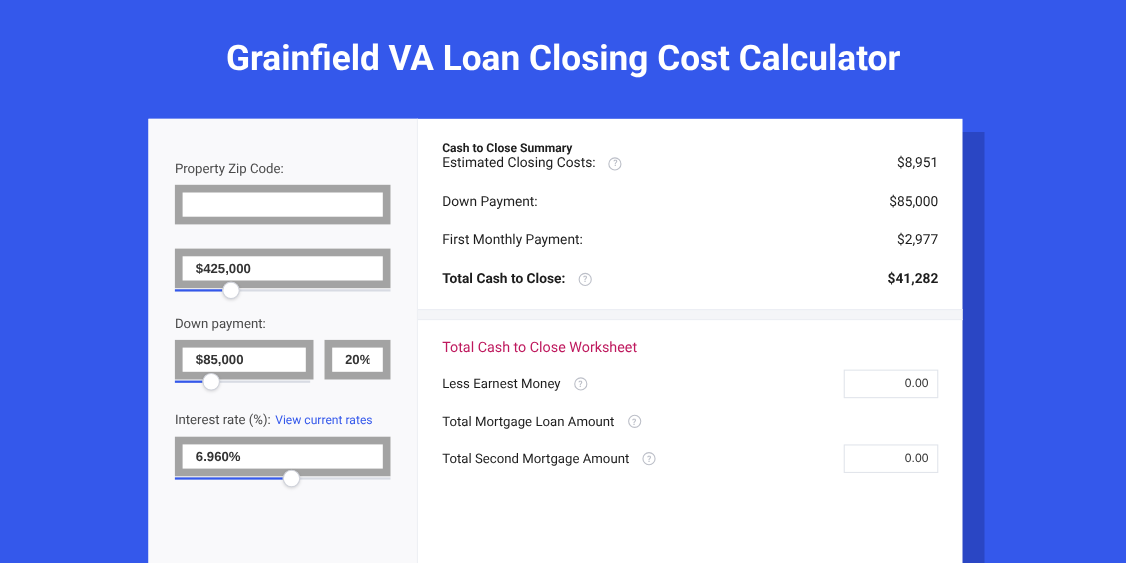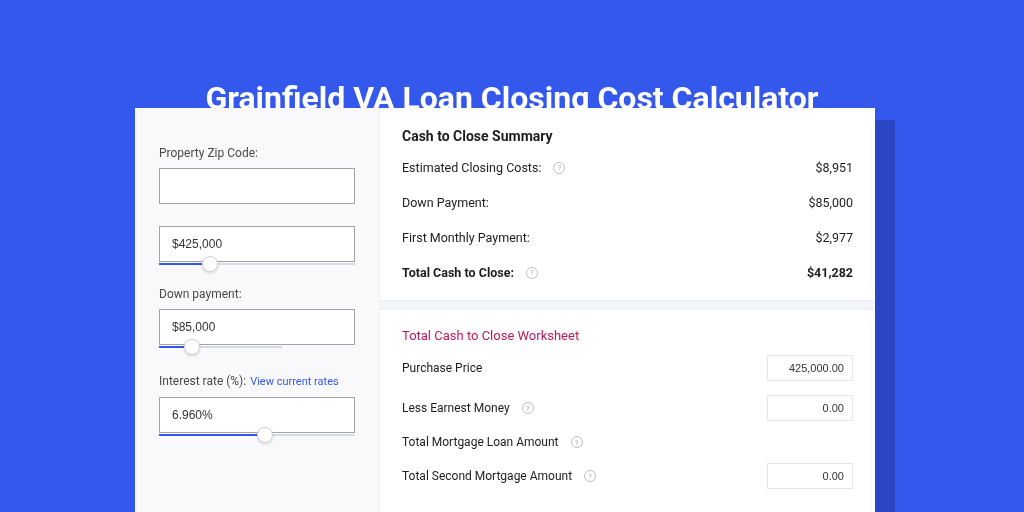--- a/index.html
+++ b/index.html
@@ -1,34 +1,34 @@
 <!DOCTYPE html>
 <html><head>
 <meta charset="utf-8">
 <style>
   * { box-sizing: border-box; margin: 0; padding: 0; }
   html, body { width: 1024px; height: 512px; overflow: hidden; font-family: -apple-system, BlinkMacSystemFont, "Segoe UI", Roboto, Arial, sans-serif; }
   body { background: #3458eb; position: relative; }
-  .page-title { color: #fff; font-size: 32px; font-weight: 700; text-align: center; padding-top: 34px; padding-bottom: 28px; margin-top: 45px; }
+  .page-title { color: #fff; font-size: 32px; font-weight: 700; text-align: center; padding-top: 34px; padding-bottom: 28px; }
   .shadow-card { position: absolute; left: 155px; top: 120px; width: 740px; height: 420px; background: #2a46c4; }
   .card { position: absolute; left: 135px; top: 108px; width: 740px; height: 420px; background: #fff; display: flex; }
   .left-col { width: 245px; background: #f9f9fb; padding: 38px 24px 0 24px; border-right: 1px solid #eef0f4; }
   .right-col { flex: 1; padding: 20px 22px 0 22px; }
   .form-label { font-size: 12px; color: #4a4a4a; margin-bottom: 8px; display: block; }
-  .input-box { width: 100%; height: 36px; border: 1px solid #a3a3a3; background: #fff; font-size: 12px; color: #333; padding: 0 12px; }
+  .input-box { width: 100%; height: 36px; border: 7px solid #a3a3a3; background: #fff; font-size: 12px; color: #333; padding: 0 12px; font-weight: bold; }
   .field-group { margin-bottom: 22px; position: relative; }
   .slider-track { height: 2px; background: #d8dbe3; position: relative; margin-top: 1px; }
   .slider-fill { position: absolute; left: 0; top: 0; height: 2px; background: #3458eb; }
   .slider-thumb { position: absolute; top: -7px; width: 16px; height: 16px; border-radius: 50%; background: #fff; border: 1px solid #d0d3db; box-shadow: 0 1px 3px rgba(0,0,0,0.15); }
   .dp-row { display: flex; gap: 10px; }
   .dp-row .input-box:first-child { flex: 1; }
   .dp-row .input-box.pct { width: 60px; }
   .ir-label { font-size: 12px; color: #4a4a4a; }
   .ir-link { font-size: 11px; color: #3458eb; text-decoration: none; }
-  .summary-title { font-size: 14px; font-weight: 700; color: #1d1d1d; margin-bottom: 16px; }
+  .summary-title { font-size: 11px; font-weight: 700; color: #1d1d1d; }
   .summary-row { display: flex; justify-content: space-between; align-items: center; font-size: 12.5px; color: #1d1d1d; margin-bottom: 20px; }
   .summary-row.bold { font-weight: 700; }
   .summary-label { display: flex; align-items: center; gap: 12px; }
   .help-icon { width: 12px; height: 12px; border: 1px solid #bcbfc8; border-radius: 50%; display: inline-flex; align-items: center; justify-content: center; font-size: 8px; color: #bcbfc8; font-weight: 600; }
   .section-divider { height: 10px; background: #f4f5f8; margin: 0 -22px 18px -22px; border-top: 1px solid #eceef3; border-bottom: 1px solid #eceef3; }
   .ws-title { font-size: 13px; font-weight: 400; color: #be185d; margin-bottom: 12px; }
   .ws-row { display: flex; justify-content: space-between; align-items: center; font-size: 12px; color: #1d1d1d; margin-bottom: 14px; }
   .ws-value { width: 86px; height: 26px; border: 1px solid #e2e5eb; background: #fff; font-size: 11px; color: #333; text-align: right; padding: 0 8px; line-height: 24px; }
 </style>
 </head>
@@ -52,20 +52,21 @@
       <div class="slider-track">
         <div class="slider-fill" style="width:22%"></div>
         <div class="slider-thumb" style="left:22%"></div>
       </div>
     </div>
 
     <div class="field-group">
       <label class="form-label">Down payment:</label>
       <div class="dp-row">
         <input class="input-box" type="text" value="$85,000" style="">
+        <input class="input-box pct" type="text" value="20%" style="">
       </div>
       <div class="slider-track" style="width:63%">
         <div class="slider-fill" style="width:20%"></div>
         <div class="slider-thumb" style="left:20%"></div>
       </div>
     </div>
 
     <div class="field-group">
       <span class="ir-label">Interest rate (%):</span>
       <a href="#" class="ir-link">View current rates</a>
@@ -109,26 +110,20 @@
         <span>Total Cash to Close:</span>
         <span class="help-icon">?</span>
       </span>
       <span>$41,282</span>
     </div>
 
     <div class="section-divider"></div>
 
     <div class="ws-title">Total Cash to Close Worksheet</div>
 
-    <div class="ws-row">
-      <span class="summary-label">
-        <span>Purchase Price</span>
-      </span>
-      <input class="ws-value" type="text" value="425,000.00" style="">
-    </div>
 
     <div class="ws-row">
       <span class="summary-label">
         <span>Less Earnest Money</span>
         <span class="help-icon">?</span>
       </span>
       <input class="ws-value" type="text" value="0.00" style="">
     </div>
 
     <div class="ws-row">

